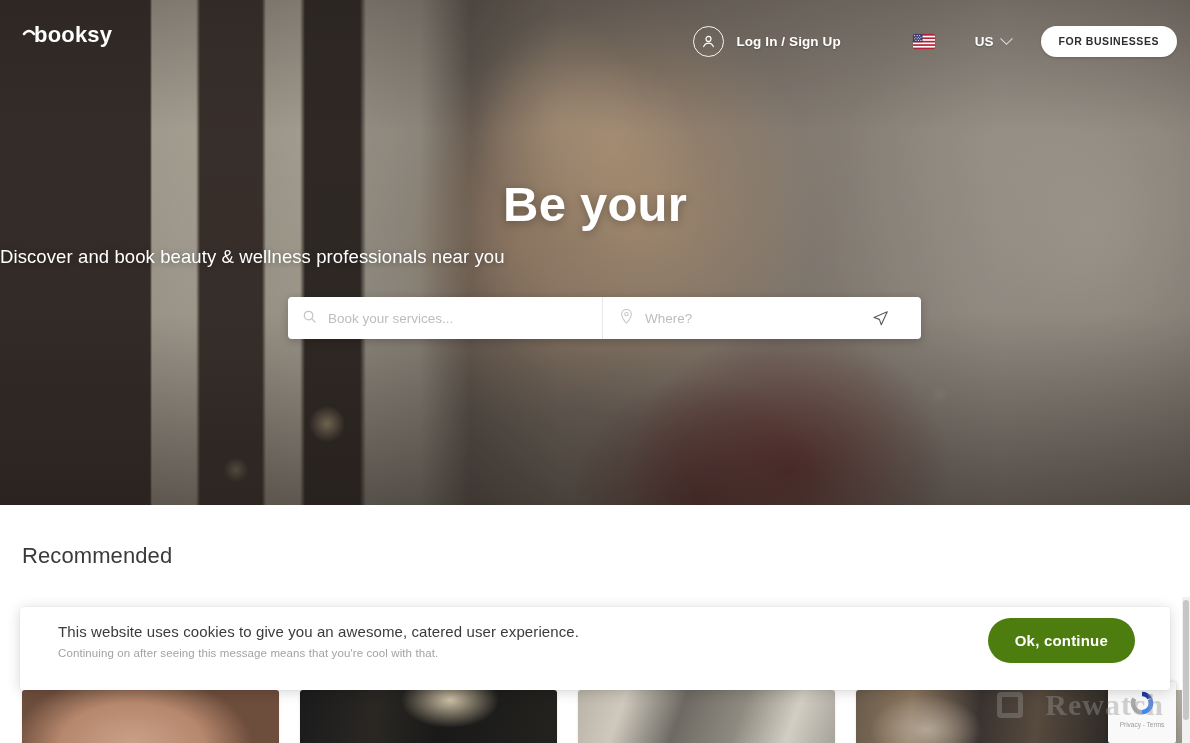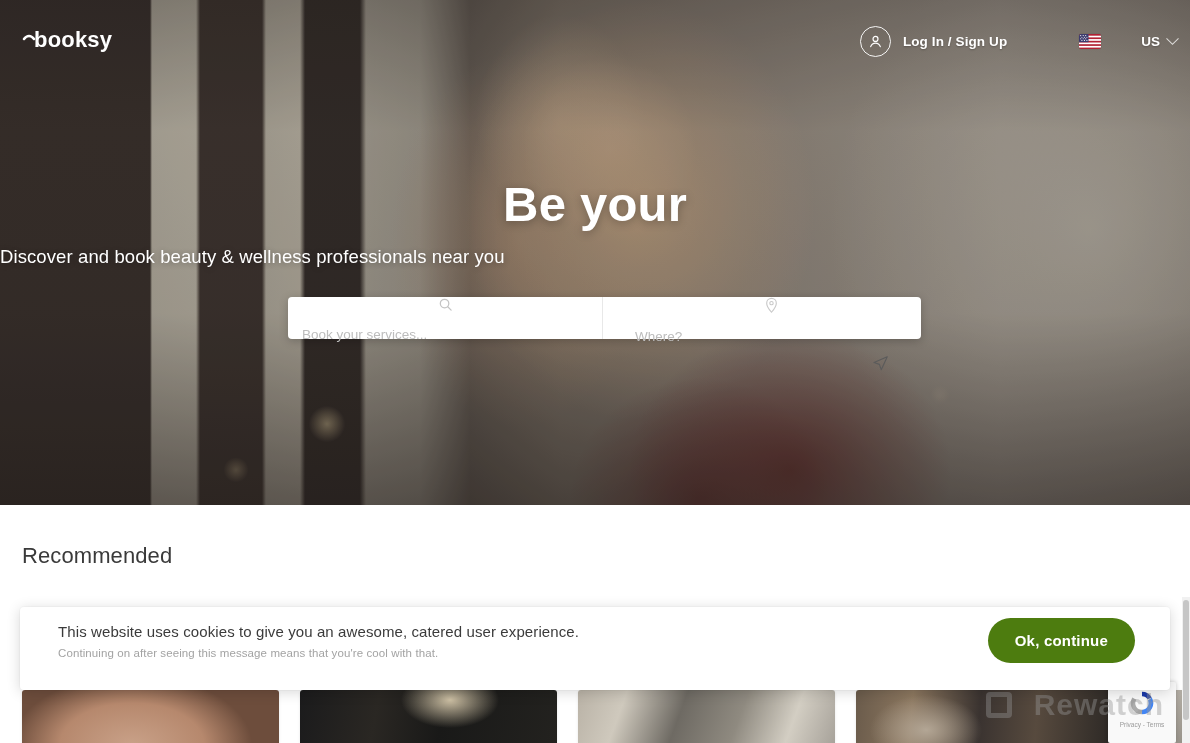--- a/index.html
+++ b/index.html
@@ -55,21 +55,21 @@
     background:
       linear-gradient(180deg, rgba(32,26,24,.40) 0%, rgba(40,32,28,.18) 26%, rgba(36,29,26,.22) 62%, rgba(30,24,22,.62) 100%);
   }
   .hero-tint { position:absolute; inset:0; background: rgba(68,62,55,.14); }
 
   
   .header {
     position:absolute; left:0; top:0; width:1190px; height:82px;
     display:flex; align-items:center; padding:0 13px 0 22px; z-index:6;
   }
-  .logo { display:flex; align-items:center; height:40px; }
+  .logo { display:flex; align-items:flex-start; height:40px; }
   .logo svg { display:block; }
   .header-right { margin-left:auto; display:flex; gap:0; }
 
   .login { display:flex; align-items:center; gap:12px; cursor:pointer; }
   .avatar-ic { width:31px; height:31px; border:1.6px solid rgba(255,255,255,.92); border-radius:50%;
                display:flex; align-items:center; justify-content:center; }
   .login-label { color:#fff; font-size:13.5px; font-weight:bold; letter-spacing:.1px;
                  text-shadow:0 1px 2px rgba(0,0,0,.25); white-space:nowrap; }
 
   .locale { display:flex; align-items:center; gap:8px; margin-left:72px; cursor:pointer; }
@@ -96,23 +96,23 @@
     position:absolute; top:246px; width:100%; text-align:left;
     color:#fff; font-size:18.5px; font-weight:normal; letter-spacing:.1px;
     text-shadow:0 1px 6px rgba(0,0,0,.32);
   }
 
   .searchbar {
     position:absolute; left:288px; top:297px; width:633px; height:42px;
     background:#fff; border-radius:4px; display:flex; align-items:center;
     box-shadow:0 2px 10px rgba(0,0,0,.22);
   }
-  .sfield { display:flex; align-items:center; height:100%; padding:0 14px; gap:11px;flex-direction:column; }
+  .sfield { display:flex; align-items:center; height:100%; padding:0 14px; gap:11px; }
   .sfield.service { width:314px; }
-  .sfield.where { flex:1; border-left:1px solid #e8e8e8; padding-left:32px; }
+  .sfield.where { flex:1; border-left:1px solid #e8e8e8; padding-left:16px; }
   .sinput {
     border:none; outline:none; background:transparent; width:100%;
     font-family:"Liberation Sans", sans-serif; font-size:13.5px; color:#3c3c3c;
   }
   .sinput::placeholder { color:#bdbdbd; }
   .locate-btn { margin-left:auto; padding:0 18px 0 8px; display:flex; align-items:center; cursor:pointer; background:none; border:none; }
 
   
   .cats {
     position:absolute; left:0; bottom:0; width:1190px; height:78px;
@@ -164,21 +164,21 @@
     position:absolute; right:14px; top:682px; width:68px; height:61px; z-index:15;
     background:#f9f9f9; border-radius:2px; box-shadow:0 0 4px rgba(0,0,0,.22);
     display:flex; flex-direction:column; align-items:center; padding-top:6px; overflow:hidden;
   }
   .rc-logo { width:30px; height:30px; }
   .rc-links { font-size:6.5px; color:#9a9a9a; margin-top:3px; white-space:nowrap; }
 
   .watermark {
     position:absolute; right:26px; top:688px; z-index:16; pointer-events:none;
     font-size:30px; font-weight:bold; color:rgba(150,150,150,.42); letter-spacing:1px;
-    display:flex; align-items:center; gap:22px;
+    display:flex; align-items:center; gap:22px;font-family:Liberation Serif, serif;
   }
   .wm-sq { width:26px; height:26px; border:5px solid rgba(150,150,150,.40); border-radius:4px; }
 
   
   .page-scroll {
     position:absolute; right:0; top:597px; width:8px; height:146px; background:#f1f1f1; z-index:14;
   }
   .page-scroll-thumb { position:absolute; right:1px; top:600px; width:6px; height:120px; background:#c6c6c6; border-radius:3px; z-index:15; }
 </style>
 </head>
@@ -233,20 +233,21 @@
               <circle cx="2.9" cy="6.4" r=".55"></circle>
                 <circle cx="5.4" cy="6.4" r=".55"></circle>
                 <circle cx="7.9" cy="6.4" r=".55"></circle>
             </g>
           </svg>
         </span>
         <span class="locale-label">US</span>
         <span class="chev"></span>
       </div>
 
+      <button class="biz-btn">FOR BUSINESSES</button>
     </div>
   </div>
 
   <div class="hero-inner">
     <div class="hero-title">Be your</div>
     <div class="hero-sub">Discover and book beauty &amp; wellness professionals near you</div>
 
     <div class="searchbar">
       <div class="sfield service">
         <span>

